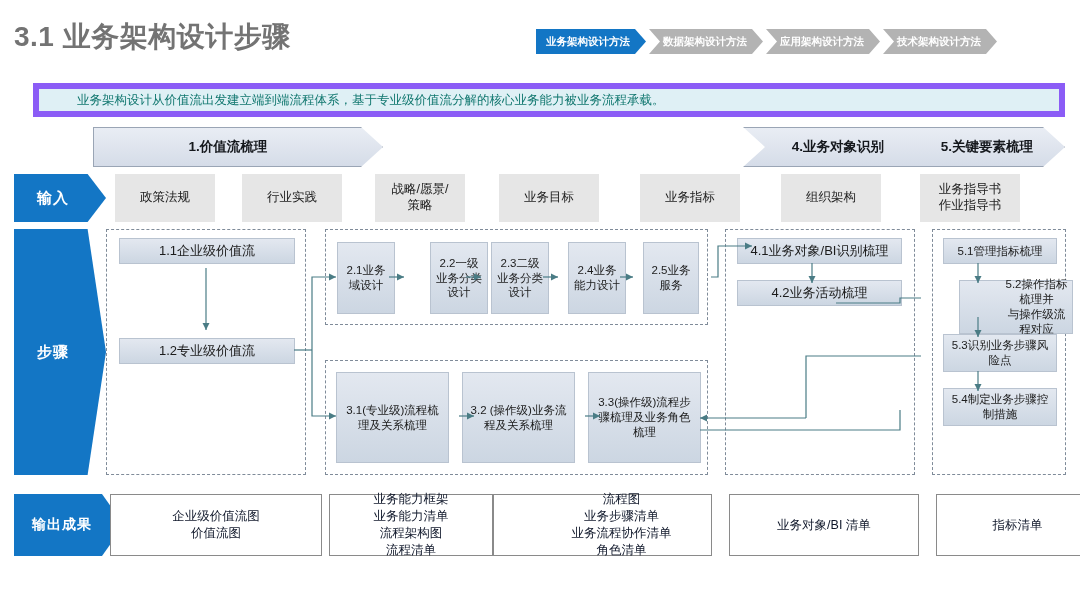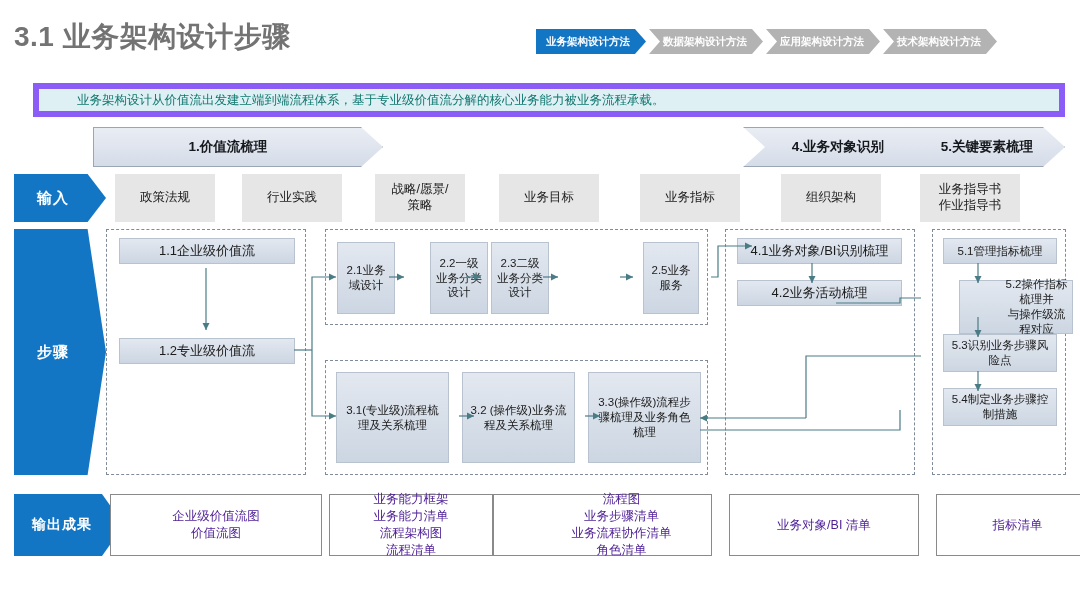--- a/index.html
+++ b/index.html
@@ -177,21 +177,21 @@
 
   
   #output-row { position: absolute; left: 110px; top: 494px; width: 955px; height: 62px; }
   .out-cell {
     position: absolute; top: 0; height: 62px;
     background: #ffffff;
     border: 1px solid #8a8a8a;
     display: flex; align-items: center; justify-content: center;
     text-align: center;
     font-size: 12.5px;
-    color: #4c1d95;
+    color: #0f172a;
     line-height: 1.35;
   }
 
   
   #connectors {
     position: absolute; left: 0; top: 0;
     width: 1080px; height: 608px;
     pointer-events: none;
   }
 </style>
@@ -234,20 +234,21 @@
   <div class="step-group sg1">
     <div class="sbox wide" style="left:12px;top:8px;width:176px;height:26px;">1.1企业级价值流</div>
     <div class="sbox wide" style="left:12px;top:108px;width:176px;height:26px;">1.2专业级价值流</div>
   </div>
 
   <div class="step-group sg2">
     <div class="sub sub-top">
       <div class="sbox" style="left:11px;top:12px;width:58px;height:72px;">2.1业务<br>域设计</div>
       <div class="sbox" style="left:104px;top:12px;width:58px;height:72px;">2.2一级<br>业务分类<br>设计</div>
       <div class="sbox" style="left:165px;top:12px;width:58px;height:72px;">2.3二级<br>业务分类<br>设计</div>
+      <div class="sbox" style="left:242px;top:12px;width:58px;height:72px;">2.4业务<br>能力设计</div>
       <div class="sbox" style="left:317px;top:12px;width:56px;height:72px;">2.5业务<br>服务</div>
     </div>
     <div class="sub sub-bot">
       <div class="sbox" style="left:10px;top:11px;width:113px;height:91px;">3.1(专业级)流程梳<br>理及关系梳理</div>
       <div class="sbox" style="left:136px;top:11px;width:113px;height:91px;">3.2 (操作级)业务流<br>程及关系梳理</div>
       <div class="sbox" style="left:262px;top:11px;width:113px;height:91px;">3.3(操作级)流程步<br>骤梳理及业务角色<br>梳理</div>
     </div>
   </div>
 
   <div class="step-group sg3">

